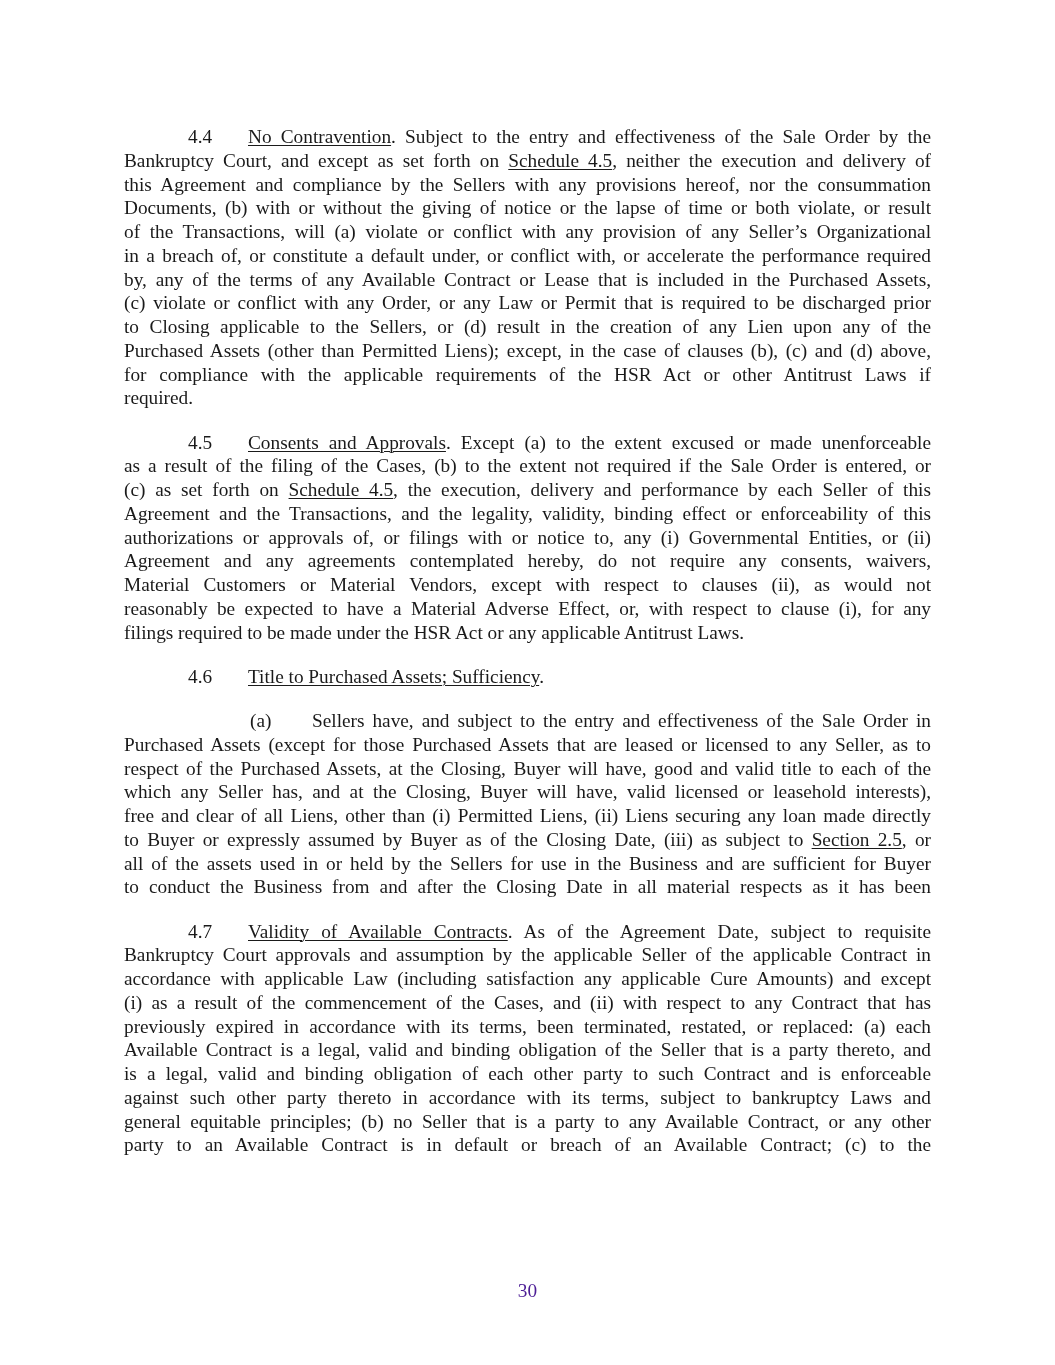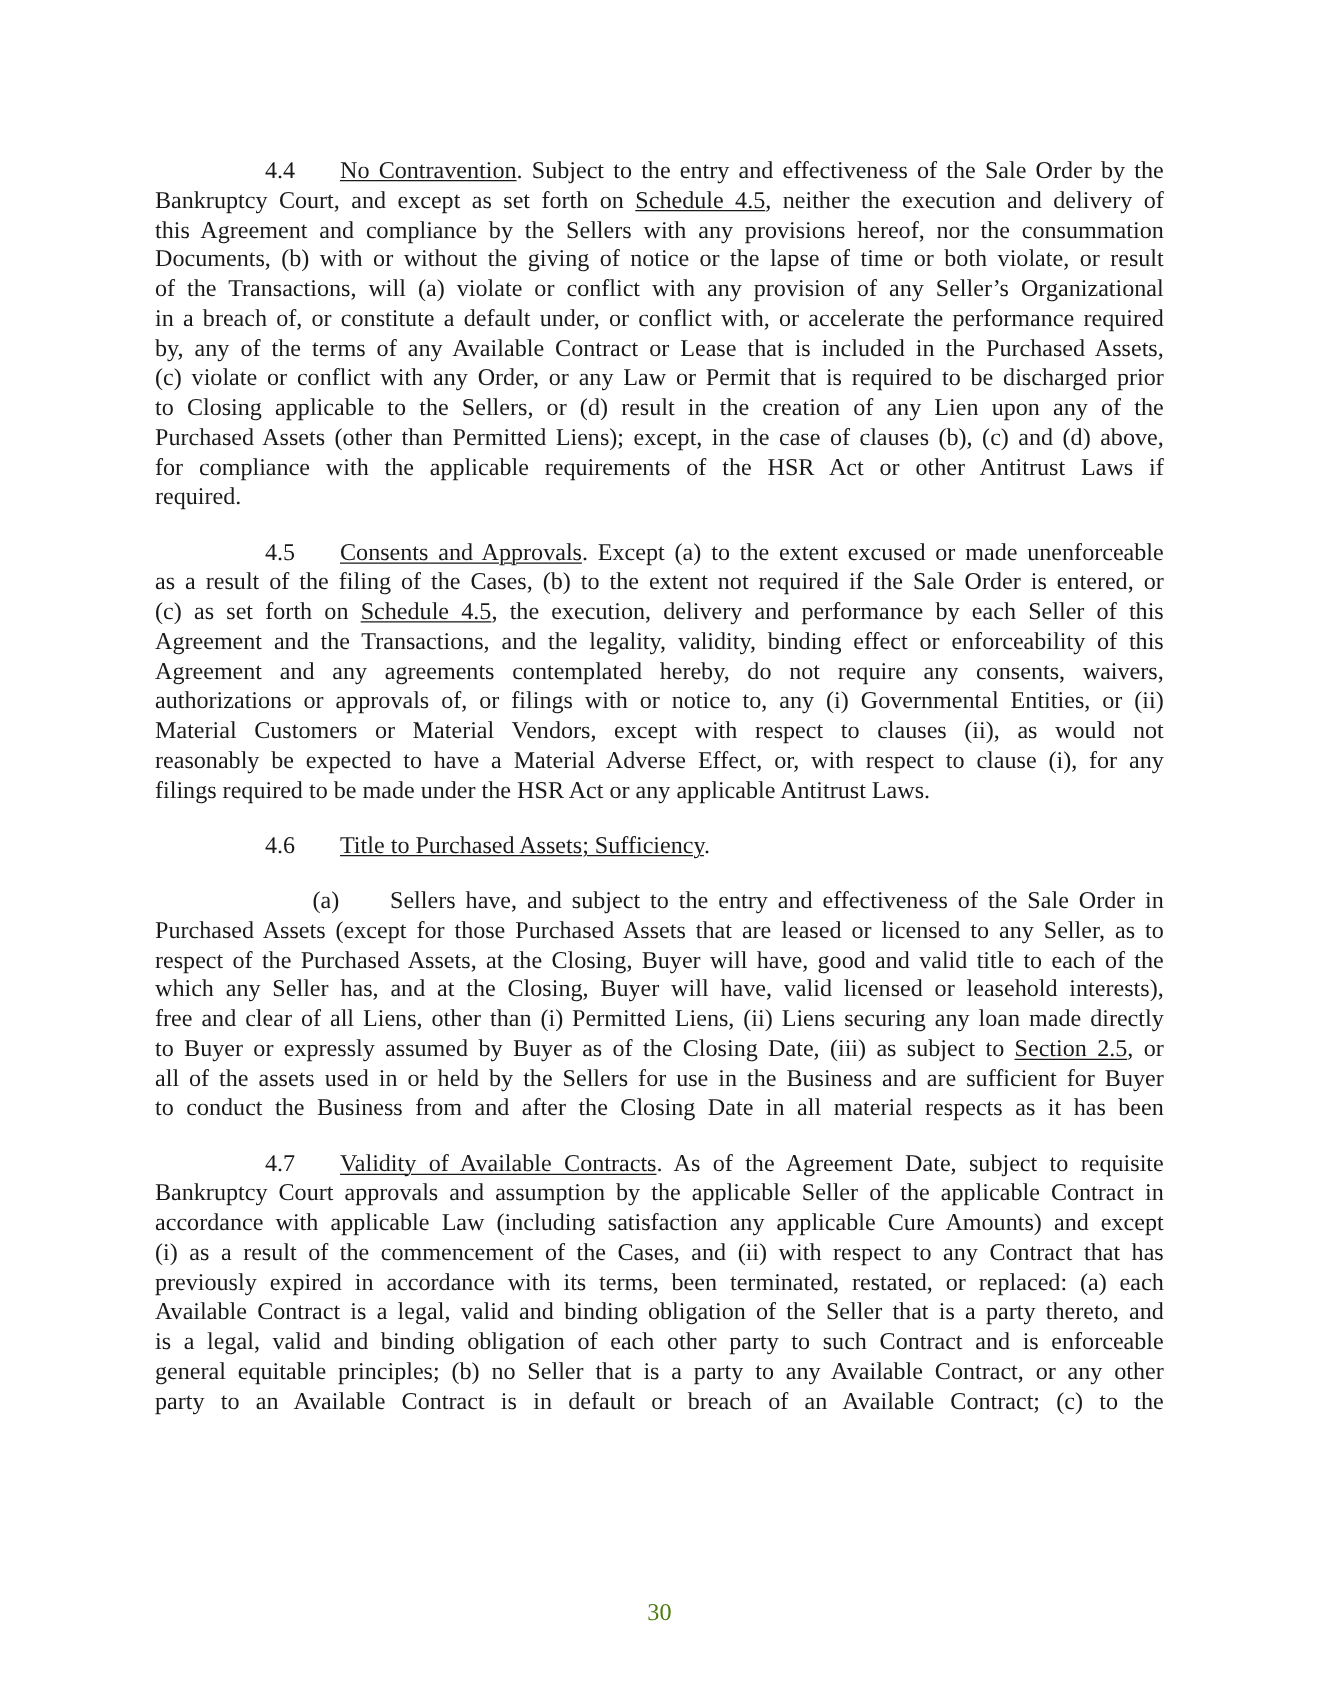--- a/index.html
+++ b/index.html
@@ -11,26 +11,26 @@
   }
   .para { margin: 0; }
   .line {
     display: block; height: 23.75px; line-height: 23.75px;
     white-space: nowrap; text-align: justify; text-align-last: justify;
   }
   .line.last { text-align-last: left; }
   .gap { height: 20.5px; }
   .ind1 { padding-left: 64px; }
   .ind2 { padding-left: 126px; }
-  .num { display: inline-block; width: 60px; margin-left: 24px; }
+  .num { display: inline-block; width: 60px; }
   .numa { display: inline-block; width: 62px; }
   .u { text-decoration: underline; text-underline-offset: 2px; text-decoration-thickness: 1px; }
   .pagenum {
     position: absolute; left: 0; width: 1055px; top: 1280px; text-align: center;
-    font-family: "Liberation Serif", serif; font-size: 19.3px; color: #4d7c0f;
+    font-family: "Liberation Serif", serif; font-size: 19.3px; color: #4c1d95;
   }
 </style>
 </head>
 <body>
 
 <div class="page">
 
   <div class="para">
     <span class="line ind1"><span class="num">4.4</span><span class="u">No Contravention</span><span>. Subject to the entry and effectiveness of the Sale Order by the</span></span>
     <span class="line"><span>Bankruptcy Court, and except as set forth on </span><span class="u">Schedule 4.5</span><span>, neither the execution and delivery of</span></span>
@@ -46,22 +46,22 @@
     <span class="line last">required.</span>
   </div>
 
   <div class="gap"></div>
 
   <div class="para">
     <span class="line ind1"><span class="num">4.5</span><span class="u">Consents and Approvals</span><span>. Except (a) to the extent excused or made unenforceable</span></span>
     <span class="line">as a result of the filing of the Cases, (b) to the extent not required if the Sale Order is entered, or</span>
     <span class="line"><span>(c) as set forth on </span><span class="u">Schedule 4.5</span><span>, the execution, delivery and performance by each Seller of this</span></span>
     <span class="line">Agreement and the Transactions, and the legality, validity, binding effect or enforceability of this</span>
+    <span class="line">authorizations or approvals of, or filings with or notice to, any (i) Governmental Entities, or (ii)</span>
     <span class="line">Agreement and any agreements contemplated hereby, do not require any consents, waivers,</span>
-    <span class="line">authorizations or approvals of, or filings with or notice to, any (i) Governmental Entities, or (ii)</span>
     <span class="line">Material Customers or Material Vendors, except with respect to clauses (ii), as would not</span>
     <span class="line">reasonably be expected to have a Material Adverse Effect, or, with respect to clause (i), for any</span>
     <span class="line last">filings required to be made under the HSR Act or any applicable Antitrust Laws.</span>
   </div>
 
   <div class="gap"></div>
 
   <div class="para">
     <span class="line ind1 last"><span class="num">4.6</span><span class="u">Title to Purchased Assets; Sufficiency</span><span>.</span></span>
   </div>
@@ -82,18 +82,19 @@
   <div class="gap"></div>
 
   <div class="para">
     <span class="line ind1"><span class="num">4.7</span><span class="u">Validity of Available Contracts</span><span>. As of the Agreement Date, subject to requisite</span></span>
     <span class="line">Bankruptcy Court approvals and assumption by the applicable Seller of the applicable Contract in</span>
     <span class="line">accordance with applicable Law (including satisfaction any applicable Cure Amounts) and except</span>
     <span class="line">(i) as a result of the commencement of the Cases, and (ii) with respect to any Contract that has</span>
     <span class="line">previously expired in accordance with its terms, been terminated, restated, or replaced: (a) each</span>
     <span class="line">Available Contract is a legal, valid and binding obligation of the Seller that is a party thereto, and</span>
     <span class="line">is a legal, valid and binding obligation of each other party to such Contract and is enforceable</span>
+    <span class="line">against such other party thereto in accordance with its terms, subject to bankruptcy Laws and</span>
     <span class="line">general equitable principles; (b) no Seller that is a party to any Available Contract, or any other</span>
     <span class="line">party to an Available Contract is in default or breach of an Available Contract; (c) to the</span>
   </div>
 </div>
 
 <div class="pagenum">30</div>
 
 </body></html>

